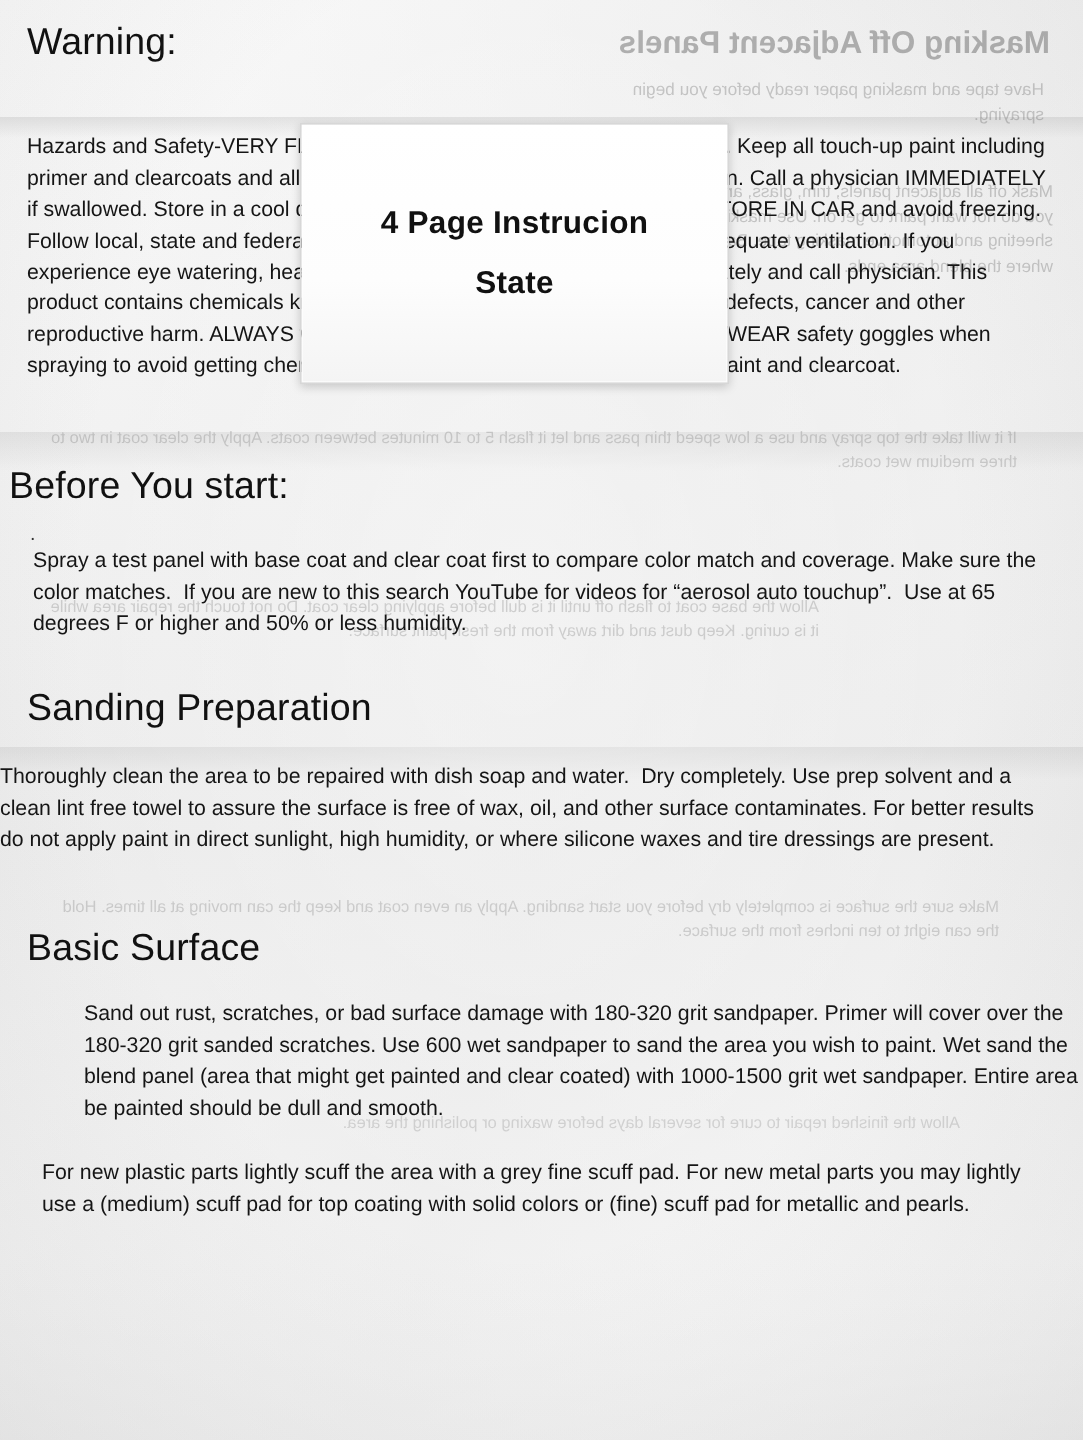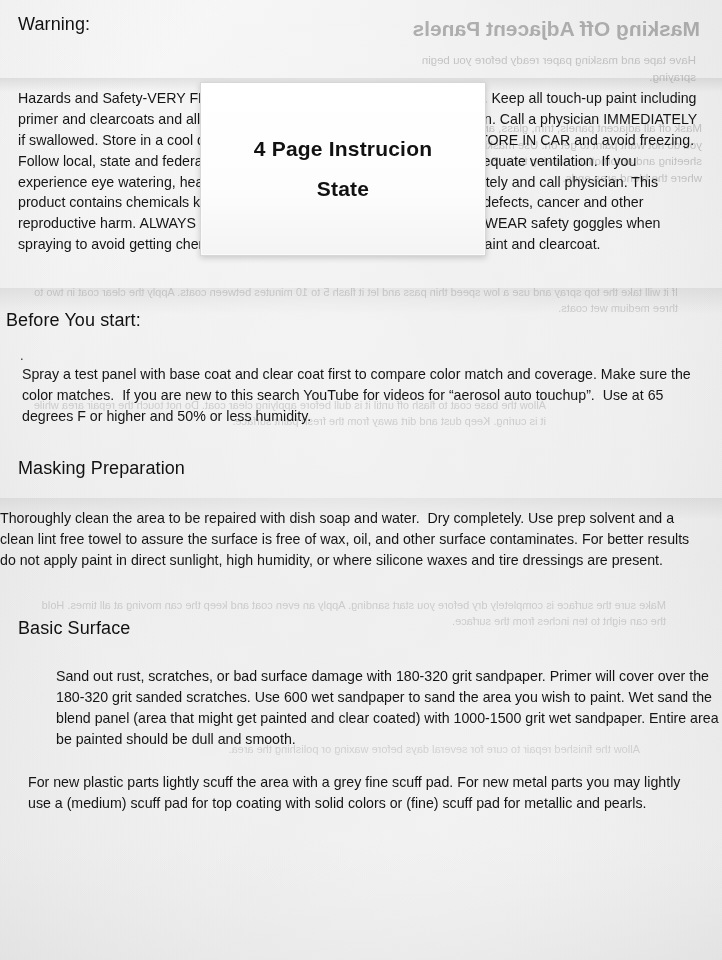--- a/index.html
+++ b/index.html
@@ -108,21 +108,21 @@
     color: rgba(95,95,95,0.22);
   }
 
   
   #content {
     position: absolute;
     inset: 0;
   }
   .heading {
     position: absolute;
-    font-size: 18px;
+    font-size: 25px;
     font-weight: 400;
     letter-spacing: 0.1px;
     color: #111;
   }
   .para {
     position: absolute;
     font-size: 14.2px;
     line-height: 1.47;
     color: #151515;
     white-space: pre-wrap;
@@ -187,21 +187,21 @@
 
 <div id="content">
 
   <div class="heading" id="warning-heading">Warning:</div>
   <div class="para" id="warning-body">Hazards and Safety-VERY FLAMMABLE. Keep away from heat and flame. Keep all touch-up paint including primer and clearcoats and all aerosol paint products out of reach of children. Call a physician IMMEDIATELY if swallowed. Store in a cool dry place between 50F and 120F. DO NOT STORE IN CAR and avoid freezing. Follow local, state and federal regulations for proper disposal. Use with adequate ventilation. If you experience eye watering, headaches, dizziness, stop product use immediately and call physician. This product contains chemicals known to the State of California to cause birth defects, cancer and other reproductive harm. ALWAYS wear an approved active paint respirator and WEAR safety goggles when spraying to avoid getting chemicals in the eyes. This includes the primer, paint and clearcoat.</div>
 
   <div class="heading" id="before-heading">Before You start:</div>
   <div id="before-dot" style="position:absolute;">.</div>
   <div class="para" id="before-body">Spray a test panel with base coat and clear coat first to compare color match and coverage. Make sure the color matches.  If you are new to this search YouTube for videos for “aerosol auto touchup”.  Use at 65 degrees F or higher and 50% or less humidity.</div>
 
-  <div class="heading" id="surface-heading">Masking Preparation</div>
+  <div class="heading" id="surface-heading">Sanding Preparation</div>
   <div class="para" id="surface-body">Thoroughly clean the area to be repaired with dish soap and water.  Dry completely. Use prep solvent and a clean lint free towel to assure the surface is free of wax, oil, and other surface contaminates. For better results do not apply paint in direct sunlight, high humidity, or where silicone waxes and tire dressings are present.</div>
 
   <div class="heading" id="sanding-heading">Basic Surface</div>
   <div class="para" id="sanding-body">Sand out rust, scratches, or bad surface damage with 180-320 grit sandpaper. Primer will cover over the 180-320 grit sanded scratches. Use 600 wet sandpaper to sand the area you wish to paint. Wet sand the blend panel (area that might get painted and clear coated) with 1000-1500 grit wet sandpaper. Entire area to be painted should be dull and smooth.</div>
   <div class="para" id="sanding-body-2">For new plastic parts lightly scuff the area with a grey fine scuff pad. For new metal parts you may lightly use a (medium) scuff pad for top coating with solid colors or (fine) scuff pad for metallic and pearls.</div>
 
 </div>
 
 <div id="label-card">
   <div class="label-line">4 Page Instrucion</div>

